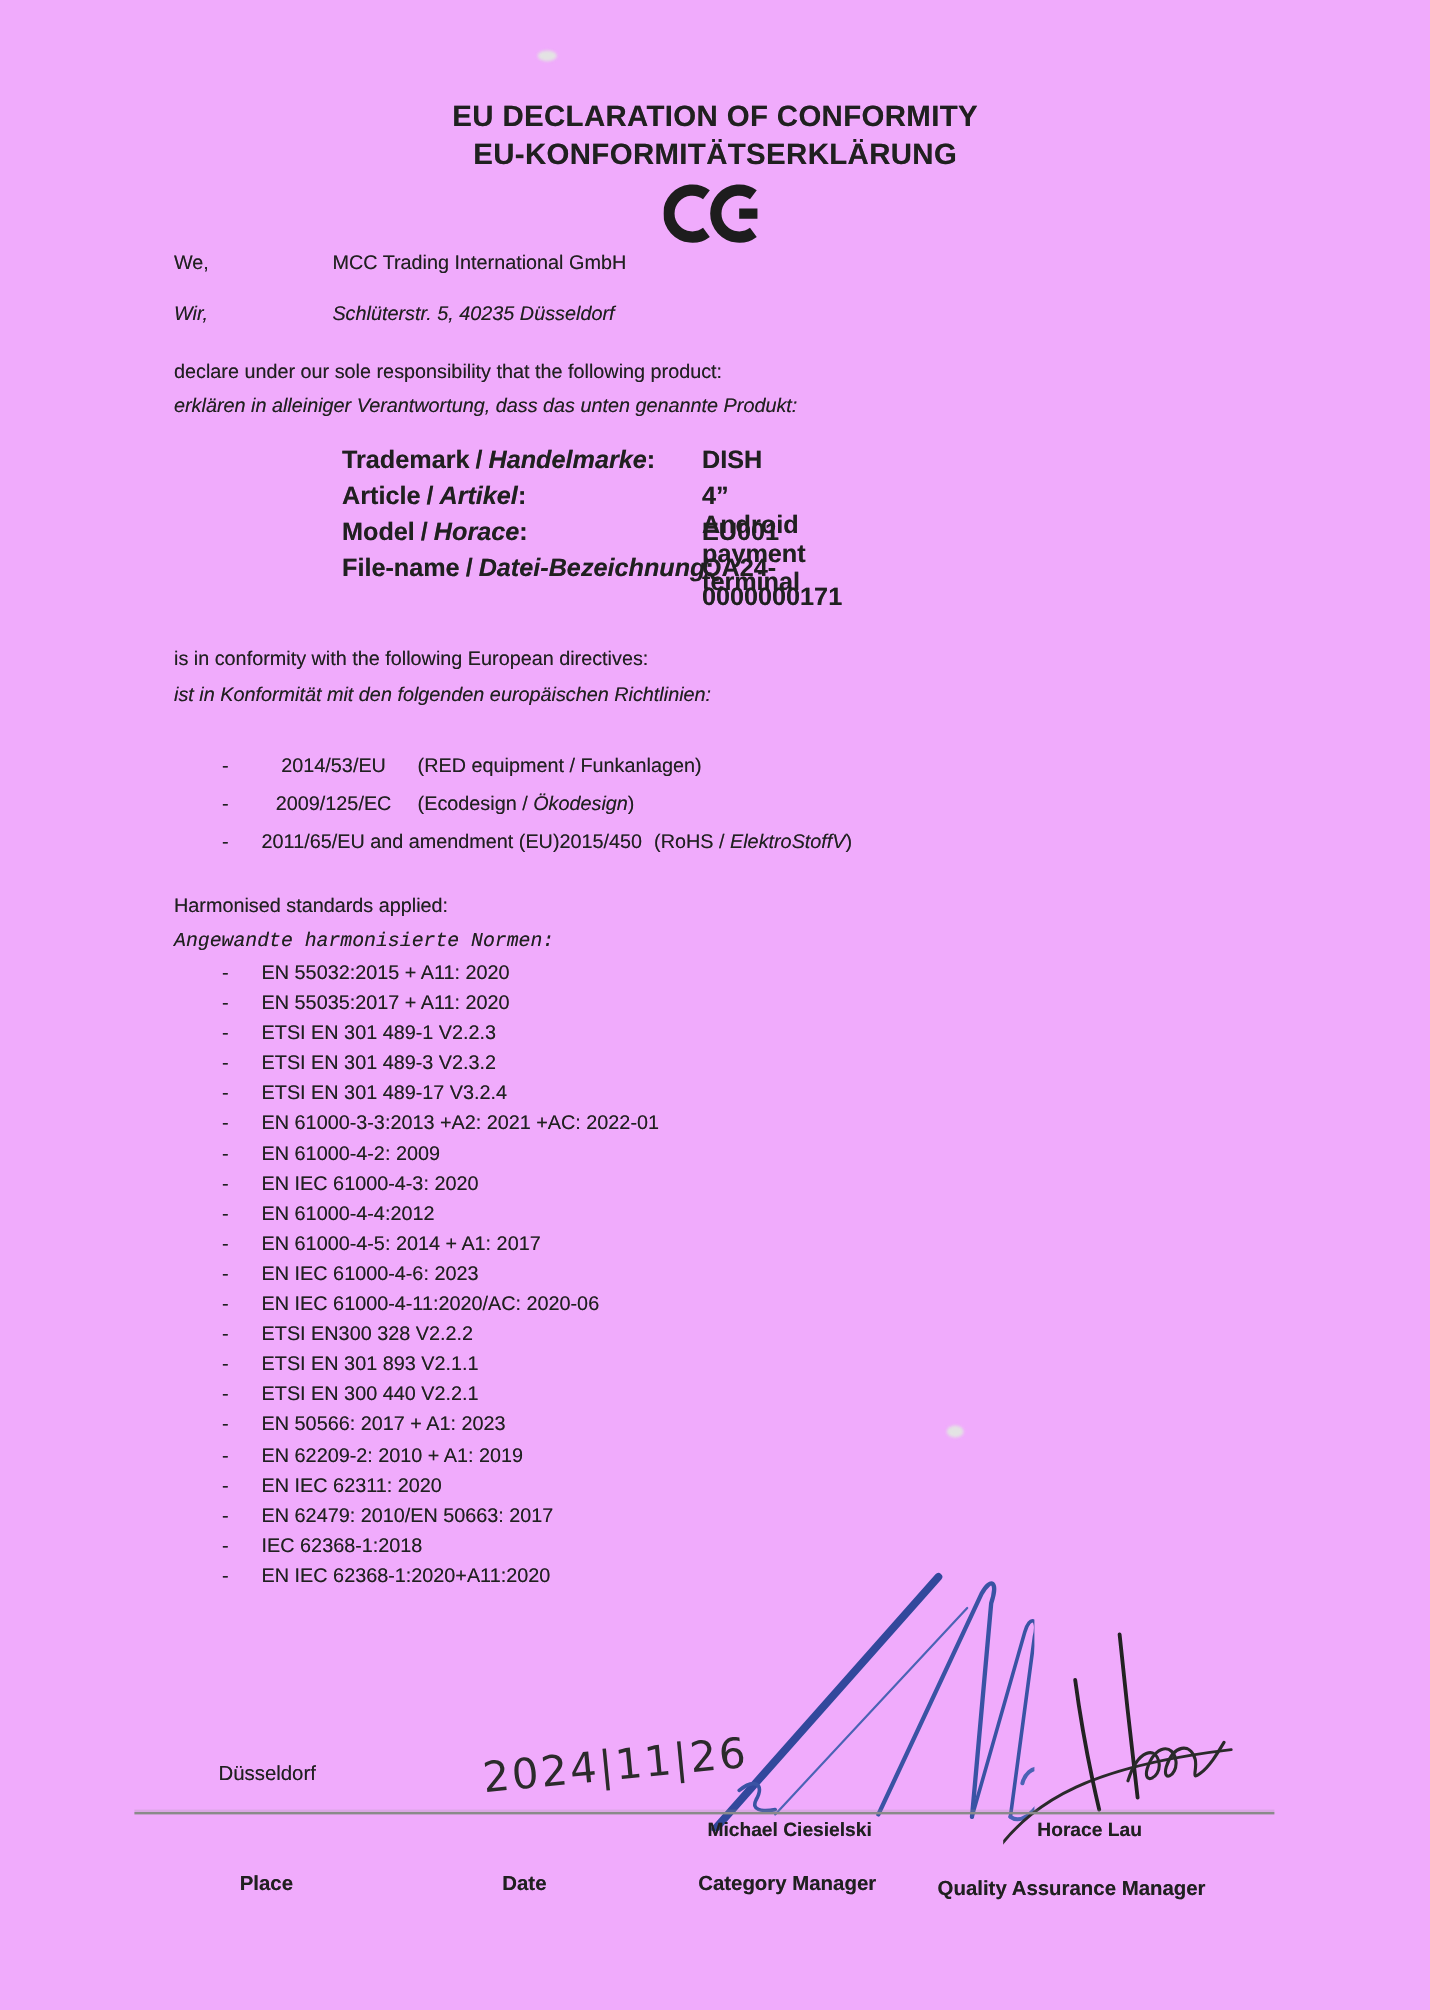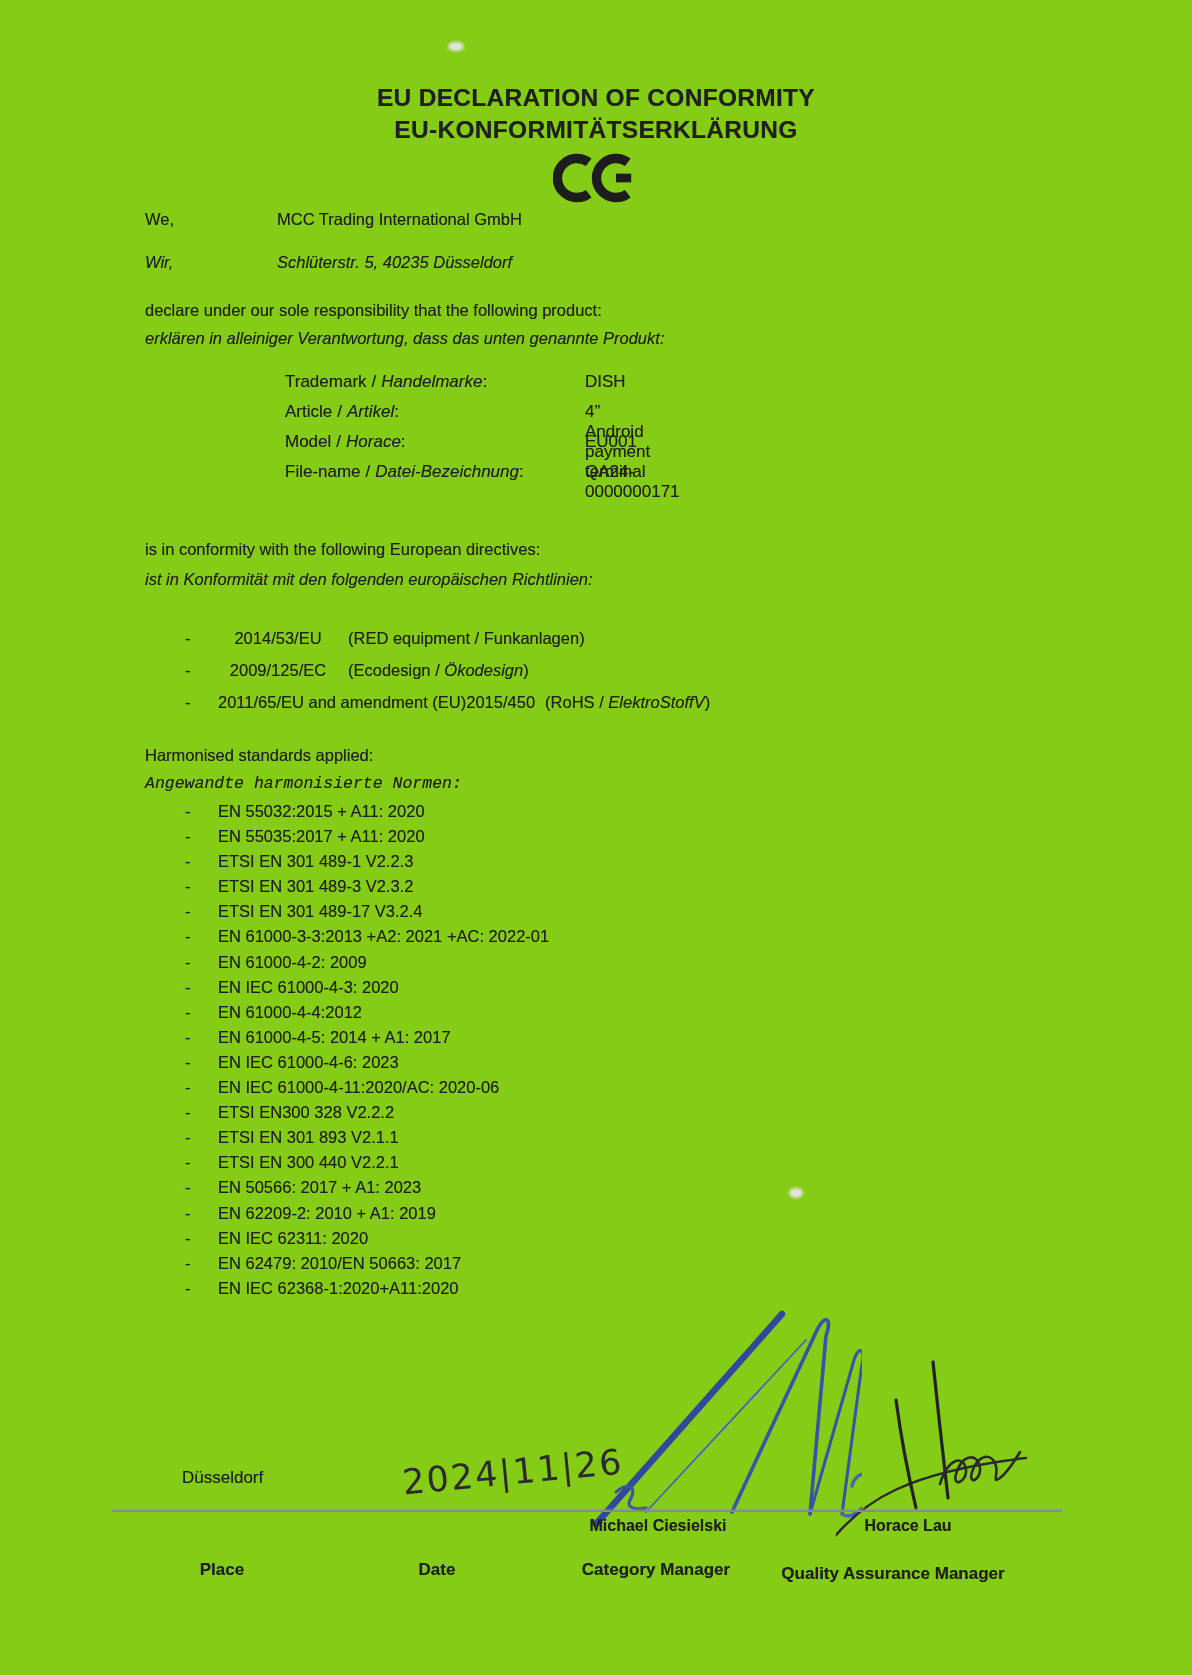--- a/index.html
+++ b/index.html
@@ -1,35 +1,35 @@
 <!DOCTYPE html>
 <html><head>
 <meta charset="utf-8">
 <style>
   html,body{margin:0;padding:0;background:#e9e9e9;}
   .page{
     position:relative;
     width:1192px;height:1675px;
     margin:0 auto;
-    background:#84cc16;
+    background:#f0abfc;
     font-family:"Liberation Sans", sans-serif;
     color:#202020;
     overflow:hidden;
     text-shadow:0 0 0.4px rgba(40,40,40,0.55);
   }
   .abs{position:absolute;white-space:nowrap;}
   .ctr{left:0;right:0;text-align:center;}
   .i{font-style:italic;}
   .title{font-size:24.5px;font-weight:bold;letter-spacing:0.3px;}
   .body-txt{font-size:16.5px;}
   .lbl-col{left:145px;}
   .val-col{left:277px;}
 
   
-  .ptable{position:absolute;left:285px;top:372px;font-size:17px;font-weight:normal;}
+  .ptable{position:absolute;left:285px;top:372px;font-size:21px;font-weight:bold;}
   .prow{position:relative;height:30px;}
   .pvalue{position:absolute;left:300px;top:0;}
   .psep{padding:0 5px;}
 
   
   .dlist{position:absolute;left:185px;top:629px;font-size:16.5px;}
   .drow{position:relative;height:32px;}
   .dash{display:inline-block;width:33px;}
   .dcode{display:inline-block;min-width:130px;box-sizing:border-box;padding-right:10px;text-align:center;}
 
@@ -155,20 +155,21 @@
       <div class="srow"><span class="dash">-</span><span>ETSI EN 300 440 V2.2.1</span></div>
 
       <div class="srow"><span class="dash">-</span><span>EN 50566: 2017 + A1: 2023</span></div>
 
       <div class="srow"><span class="dash">-</span><span>EN 62209-2: 2010 + A1: 2019</span></div>
 
       <div class="srow"><span class="dash">-</span><span>EN IEC 62311: 2020</span></div>
 
       <div class="srow"><span class="dash">-</span><span>EN 62479: 2010/EN 50663: 2017</span></div>
 
+      <div class="srow"><span class="dash">-</span><span>IEC 62368-1:2018</span></div>
 
       <div class="srow"><span class="dash">-</span><span>EN IEC 62368-1:2020+A11:2020</span></div>
     </div>
 
   <div class="abs" style="left:182px;top:1468px;font-size:17px;">Düsseldorf</div>
 
   <div class="abs hand-date" style="left:402px;top:1452px;">2024|11|26</div>
 
   <div class="abs" style="left:582px;top:1260px;">
     <svg width="280" height="266" viewBox="0 0 280 266" fill="none" stroke-linecap="round" stroke-linejoin="round">

